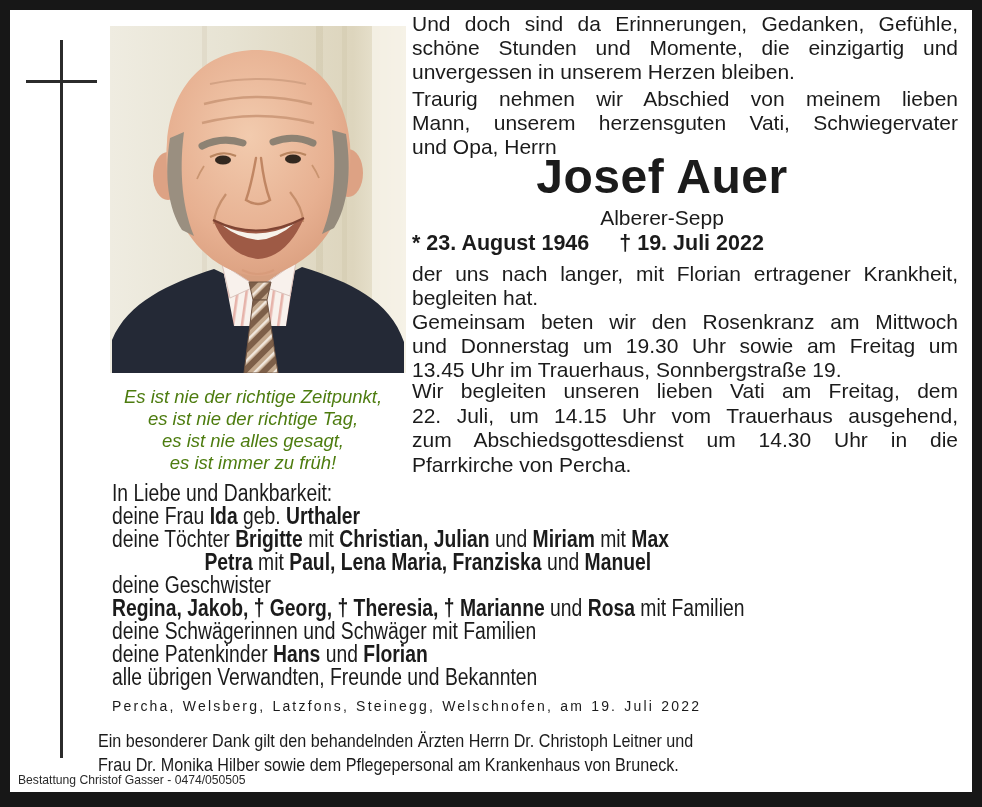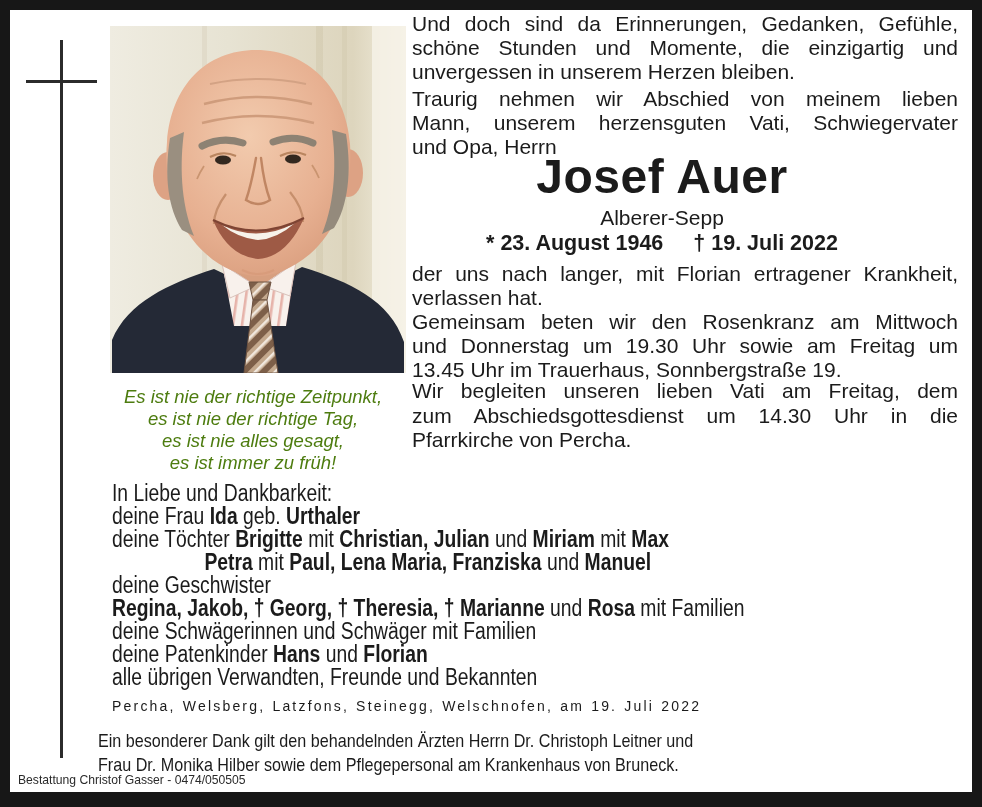--- a/index.html
+++ b/index.html
@@ -16,21 +16,21 @@
   .para .line.last{text-align-last:left;}
   #p-opening{top:12px;}
   #p-farewell{top:87px;}
   #p-illness{top:262px;}
   #p-rosary{top:310px;}
   #p-funeral{top:379px;line-height:24.5px;}
   
   .nameline{position:absolute;left:412px;width:500px;text-align:center;}
   #name-title{top:150px;font-size:48px;font-weight:bold;letter-spacing:.5px;line-height:54px;}
   #name-sub{top:206px;font-size:21px;font-weight:normal;}
-  #dates{top:231px;display:flex;justify-content:center;gap:30px;font-size:21.5px;font-weight:bold;}
+  #dates{top:231px;display:flex;gap:30px;font-size:21.5px;font-weight:bold;}
   
   .quote{position:absolute;left:88px;top:386px;width:330px;text-align:center;font-style:italic;font-size:18.5px;line-height:22px;color:#4d7c0f;}
   
   .family{position:absolute;left:112px;top:482px;font-size:23px;line-height:23px;}
   .family .fline{transform:scaleX(0.84);transform-origin:0 50%;white-space:nowrap;height:23px;}
   .family .fline.indent{padding-left:110px;}
   .b{font-weight:bold;}
   
   .places{position:absolute;left:112px;top:698px;font-size:14px;letter-spacing:2.2px;word-spacing:1px;white-space:nowrap;}
   
@@ -137,29 +137,30 @@
 
 <div id="name-title" class="nameline">Josef Auer</div>
 <div id="name-sub" class="nameline">Alberer-Sepp</div>
 <div id="dates" class="nameline">
   <span>* 23. August 1946</span>
   <span>† 19. Juli 2022</span>
 </div>
 
 <div id="p-illness" class="para">
     <div class="line">der uns nach langer, mit Florian ertragener Krankheit,</div>
-    <div class="line last">verlassen hat.</div>
+    <div class="line last">begleiten hat.</div>
   </div>
 <div id="p-rosary" class="para">
     <div class="line">Gemeinsam beten wir den Rosenkranz am Mittwoch</div>
     <div class="line">und Donnerstag um 19.30 Uhr sowie am Freitag um</div>
     <div class="line last">13.45 Uhr im Trauerhaus, Sonnbergstraße 19.</div>
   </div>
 <div id="p-funeral" class="para">
     <div class="line">Wir begleiten unseren lieben Vati am Freitag, dem</div>
+    <div class="line">22. Juli, um 14.15 Uhr vom Trauerhaus ausgehend,</div>
     <div class="line">zum Abschiedsgottesdienst um 14.30 Uhr in die</div>
     <div class="line last">Pfarrkirche von Percha.</div>
   </div>
 
 <div class="quote">
     <div class="line">Es ist nie der richtige Zeitpunkt,</div>
     <div class="line">es ist nie der richtige Tag,</div>
     <div class="line">es ist nie alles gesagt,</div>
     <div class="line last">es ist immer zu früh!</div>
   </div>

